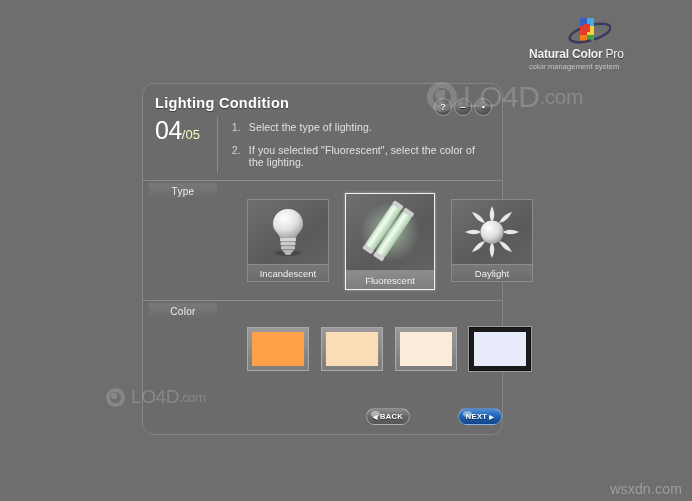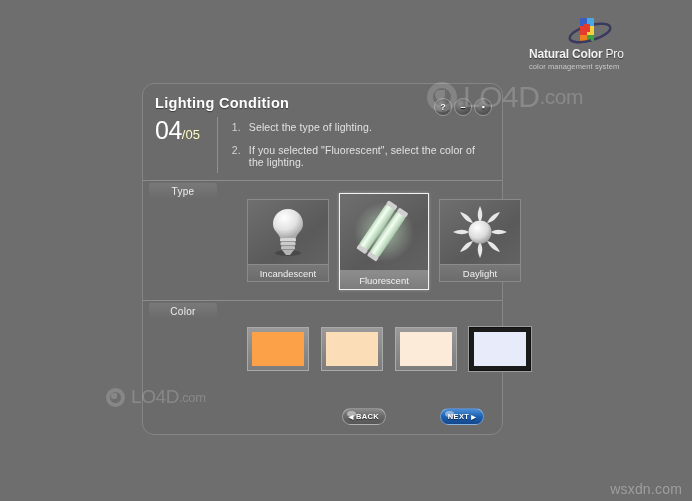--- a/index.html
+++ b/index.html
@@ -150,21 +150,21 @@
     letter-spacing: .3px;
   }
 
   
   #type-tiles {
     position: absolute;
     left: 104px;
     top: 18px;
     display: flex;
     align-items: flex-start;
-    gap: 10px;
+    gap: 16px;
   }
   .tile {
     width: 82px;
     background: linear-gradient(145deg, #6f6f6f 0%, #5a5a5a 55%, #666666 100%);
     border: 1px solid #8a8a8a;
     display: flex;
     flex-direction: column;
     align-items: center;
   }
   .tile .art {
@@ -215,24 +215,23 @@
   .swatch .fill { width: 100%; height: 100%; }
   .swatch.selected {
     background: #1b1b1b;
     border: 1px solid #111;
     box-shadow: 0 0 0 1px #9d9d9d;
   }
 
   
   #nav-buttons {
     position: absolute;
-    right: 18px;
+    right: 0;
     bottom: 9px;
     display: flex;
-    gap: 6px;
   }
   .nav-btn {
     width: 44px;
     height: 17px;
     border-radius: 9px;
     display: flex;
     align-items: center;
     justify-content: center;
     gap: 2px;
     font-size: 7.5px;

